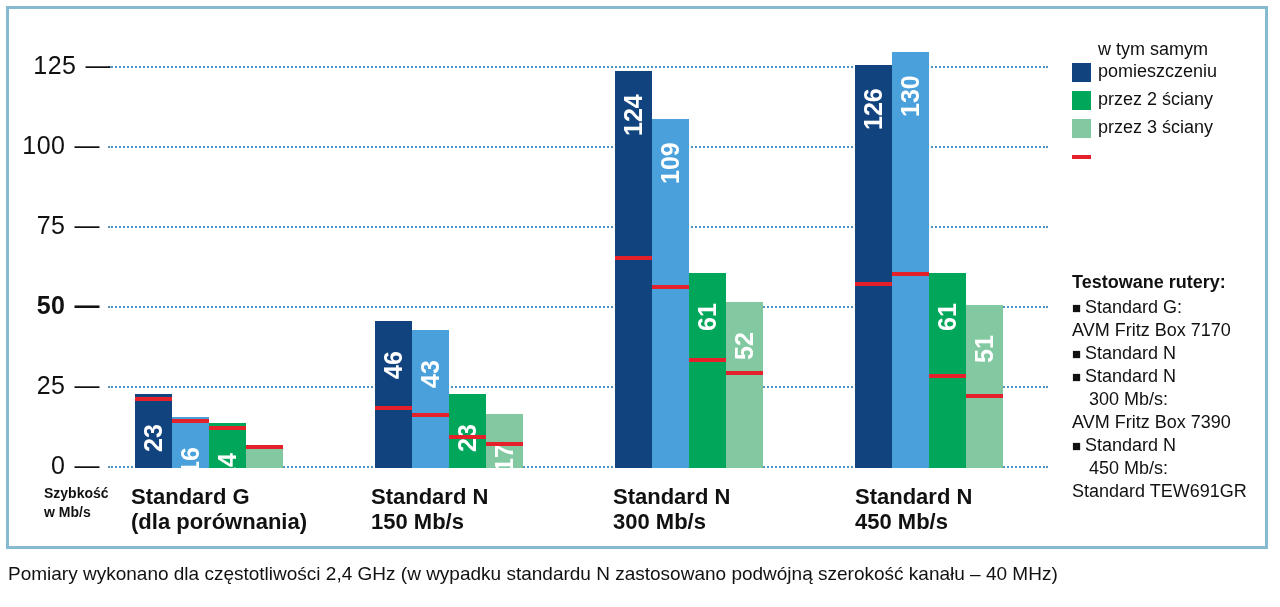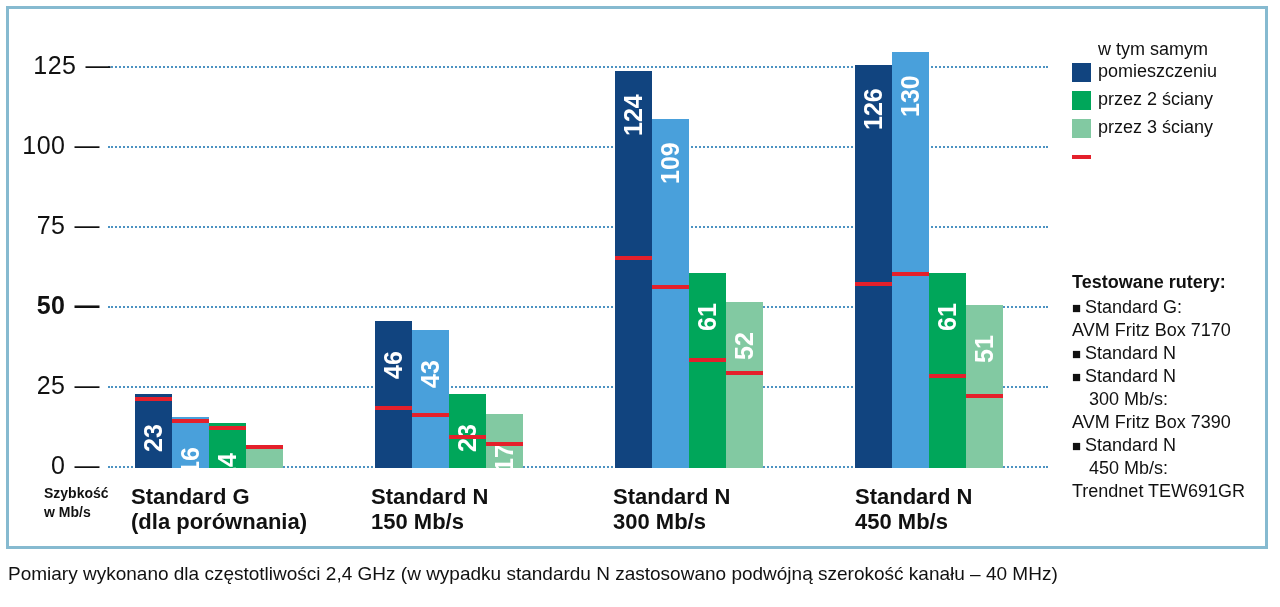--- a/index.html
+++ b/index.html
@@ -227,18 +227,18 @@
   <div class="routers" id="routers">
       <div class="rtitle">Testowane rutery:</div>
       <div class="rrow b"><span class="sq">■</span><span>Standard G:</span></div>
       <div class="rrow">AVM Fritz Box 7170</div>
       <div class="rrow b"><span class="sq">■</span><span>Standard N</span></div>
       <div class="rrow b"><span class="sq">■</span><span>Standard N</span></div>
       <div class="rrow b ind">300 Mb/s:</div>
       <div class="rrow">AVM Fritz Box 7390</div>
       <div class="rrow b"><span class="sq">■</span><span>Standard N</span></div>
       <div class="rrow b ind">450 Mb/s:</div>
-      <div class="rrow">Trendnet TEW691GR</div>
+      <div class="rrow">Standard TEW691GR</div>
     </div>
 
   <div class="caption">Pomiary wykonano dla częstotliwości 2,4 GHz (w wypadku standardu N zastosowano podwójną szerokość kanału – 40 MHz)</div>
 
 </div>
 
 </body></html>

